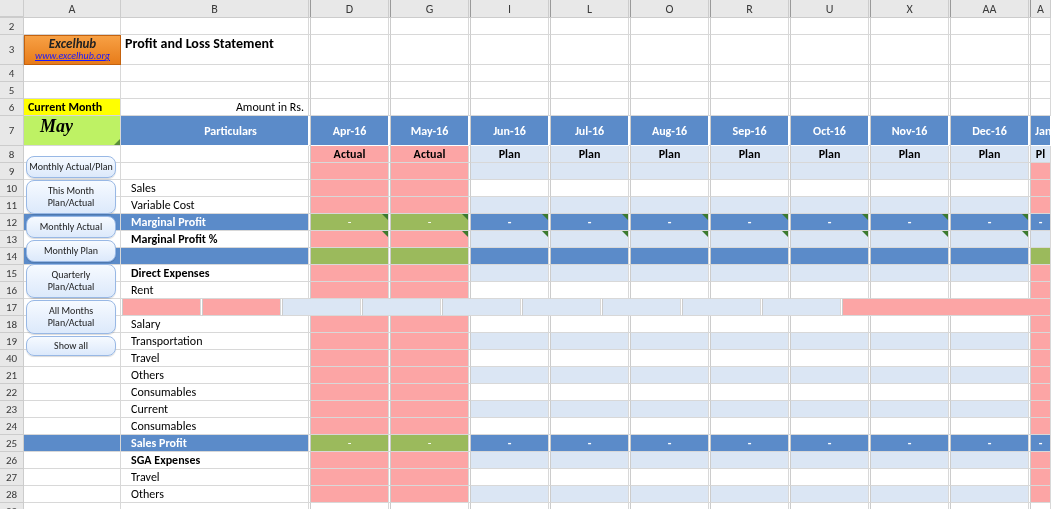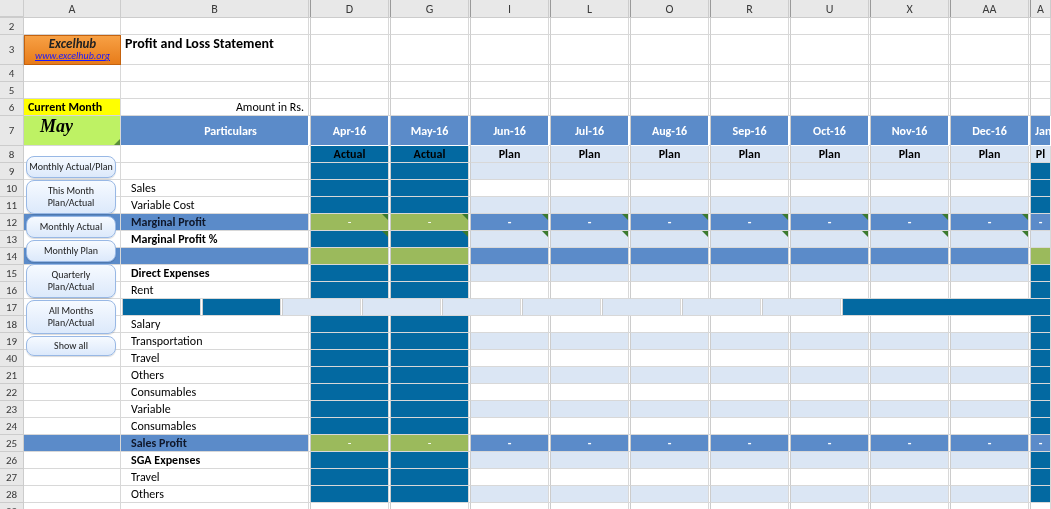--- a/index.html
+++ b/index.html
@@ -19,24 +19,24 @@
 .cDat { width:78px; text-align:center; }
 .badge-orange { background:linear-gradient(#f7a044,#e77c1a); border:1px solid #c4620e; color:#222; font-weight:bold; font-style:italic; text-align:center; font-size:13px; height:30px; line-height:16px; box-shadow:0 1px 2px rgba(0,0,0,.3); }
 .url { font-size:10px; font-weight:normal; text-decoration:underline; color:#1a1aff; display:block; line-height:8px; }
 .yellow { background:#ffff00; font-weight:bold; }
 .bigmonth { background:#bef264; font: bold 18px "Times New Roman", serif; font-style:italic; position:relative;padding-left:16px; }
 .notch { position:absolute; right:-1px; bottom:-1px; width:0;height:0;border-left:8px solid transparent;border-bottom:8px solid #5a8d3a; }
 .title-bold { font-weight:bold; font-size:14px; }
 .hdr-blue { background:#5b8bc9; color:#fff; font-weight:bold; text-align:center; line-height:30px; border-right:1px solid #fff; border-bottom:1px solid #fff; }
 .hdr-blue.left { text-align:center;padding-left:36px; }
 .subhdr-row .cell { font-weight:bold; text-align:center; }
-.light-olive { background:#0369a1; }
+.light-olive { background:#fca5a5; }
 .olive { background:#9bba5c; color:#fff; }
 .ltblue { background:#dbe6f4; }
-.blue { background:#5b8bc9; color:#0f172a; font-weight:bold; }
+.blue { background:#5b8bc9; color:#ffffff; font-weight:bold; }
 .blue-dash { background:#5b8bc9; color:#fff; text-align:center; }
 .green-dash { background:#9bba5c; color:#fff; text-align:center; }
 .bold { font-weight:bold; }
 .indent { padding-left:10px; }
 .rAlign { text-align:right; }
 .tri { position:absolute; right:0; top:0; width:0;height:0;border-left:6px solid transparent;border-top:6px solid #3c7a2e; }
 .relcell { position:relative; }
 .btn-panel { position:absolute; left:26px; top:156px; width:90px; display:flex; flex-direction:column; gap:2px; z-index:5; }
 .xbtn { background:linear-gradient(#f6faff,#dce9fb); border:1px solid #98b8e5; border-radius:8px; text-align:center; font-size:10px; line-height:12px; padding:4px 2px; color:#1a1a1a; cursor:pointer; box-shadow:0 1px 1px rgba(0,0,0,.15); }
 .collapsed-sep { width:2px; min-width:2px; padding:0; border-right:1px solid #999; background:#e8e8e8; }
@@ -621,21 +621,21 @@
         <div class="cell cDat  relcell"></div>
         <div class="cell collapsed-sep-body"></div>
         <div class="cell cDat  relcell"></div>
         <div class="cell collapsed-sep-body"></div>
         <div class="cell cDat  relcell"></div>
         <div class="cell collapsed-sep-body"></div>
         <div class="cell light-olive" style="flex:1;text-align:center"></div>
   </div>
       <div class="row">
     <div class="cell cA "></div>
-    <div class="cell cB  indent">Variable</div>
+    <div class="cell cB  indent">Current</div>
     <div class="cell collapsed-sep-body"></div>
         <div class="cell cDat light-olive relcell"></div>
         <div class="cell collapsed-sep-body"></div>
         <div class="cell cDat light-olive relcell"></div>
         <div class="cell collapsed-sep-body"></div>
         <div class="cell cDat ltblue relcell"></div>
         <div class="cell collapsed-sep-body"></div>
         <div class="cell cDat ltblue relcell"></div>
         <div class="cell collapsed-sep-body"></div>
         <div class="cell cDat ltblue relcell"></div>

